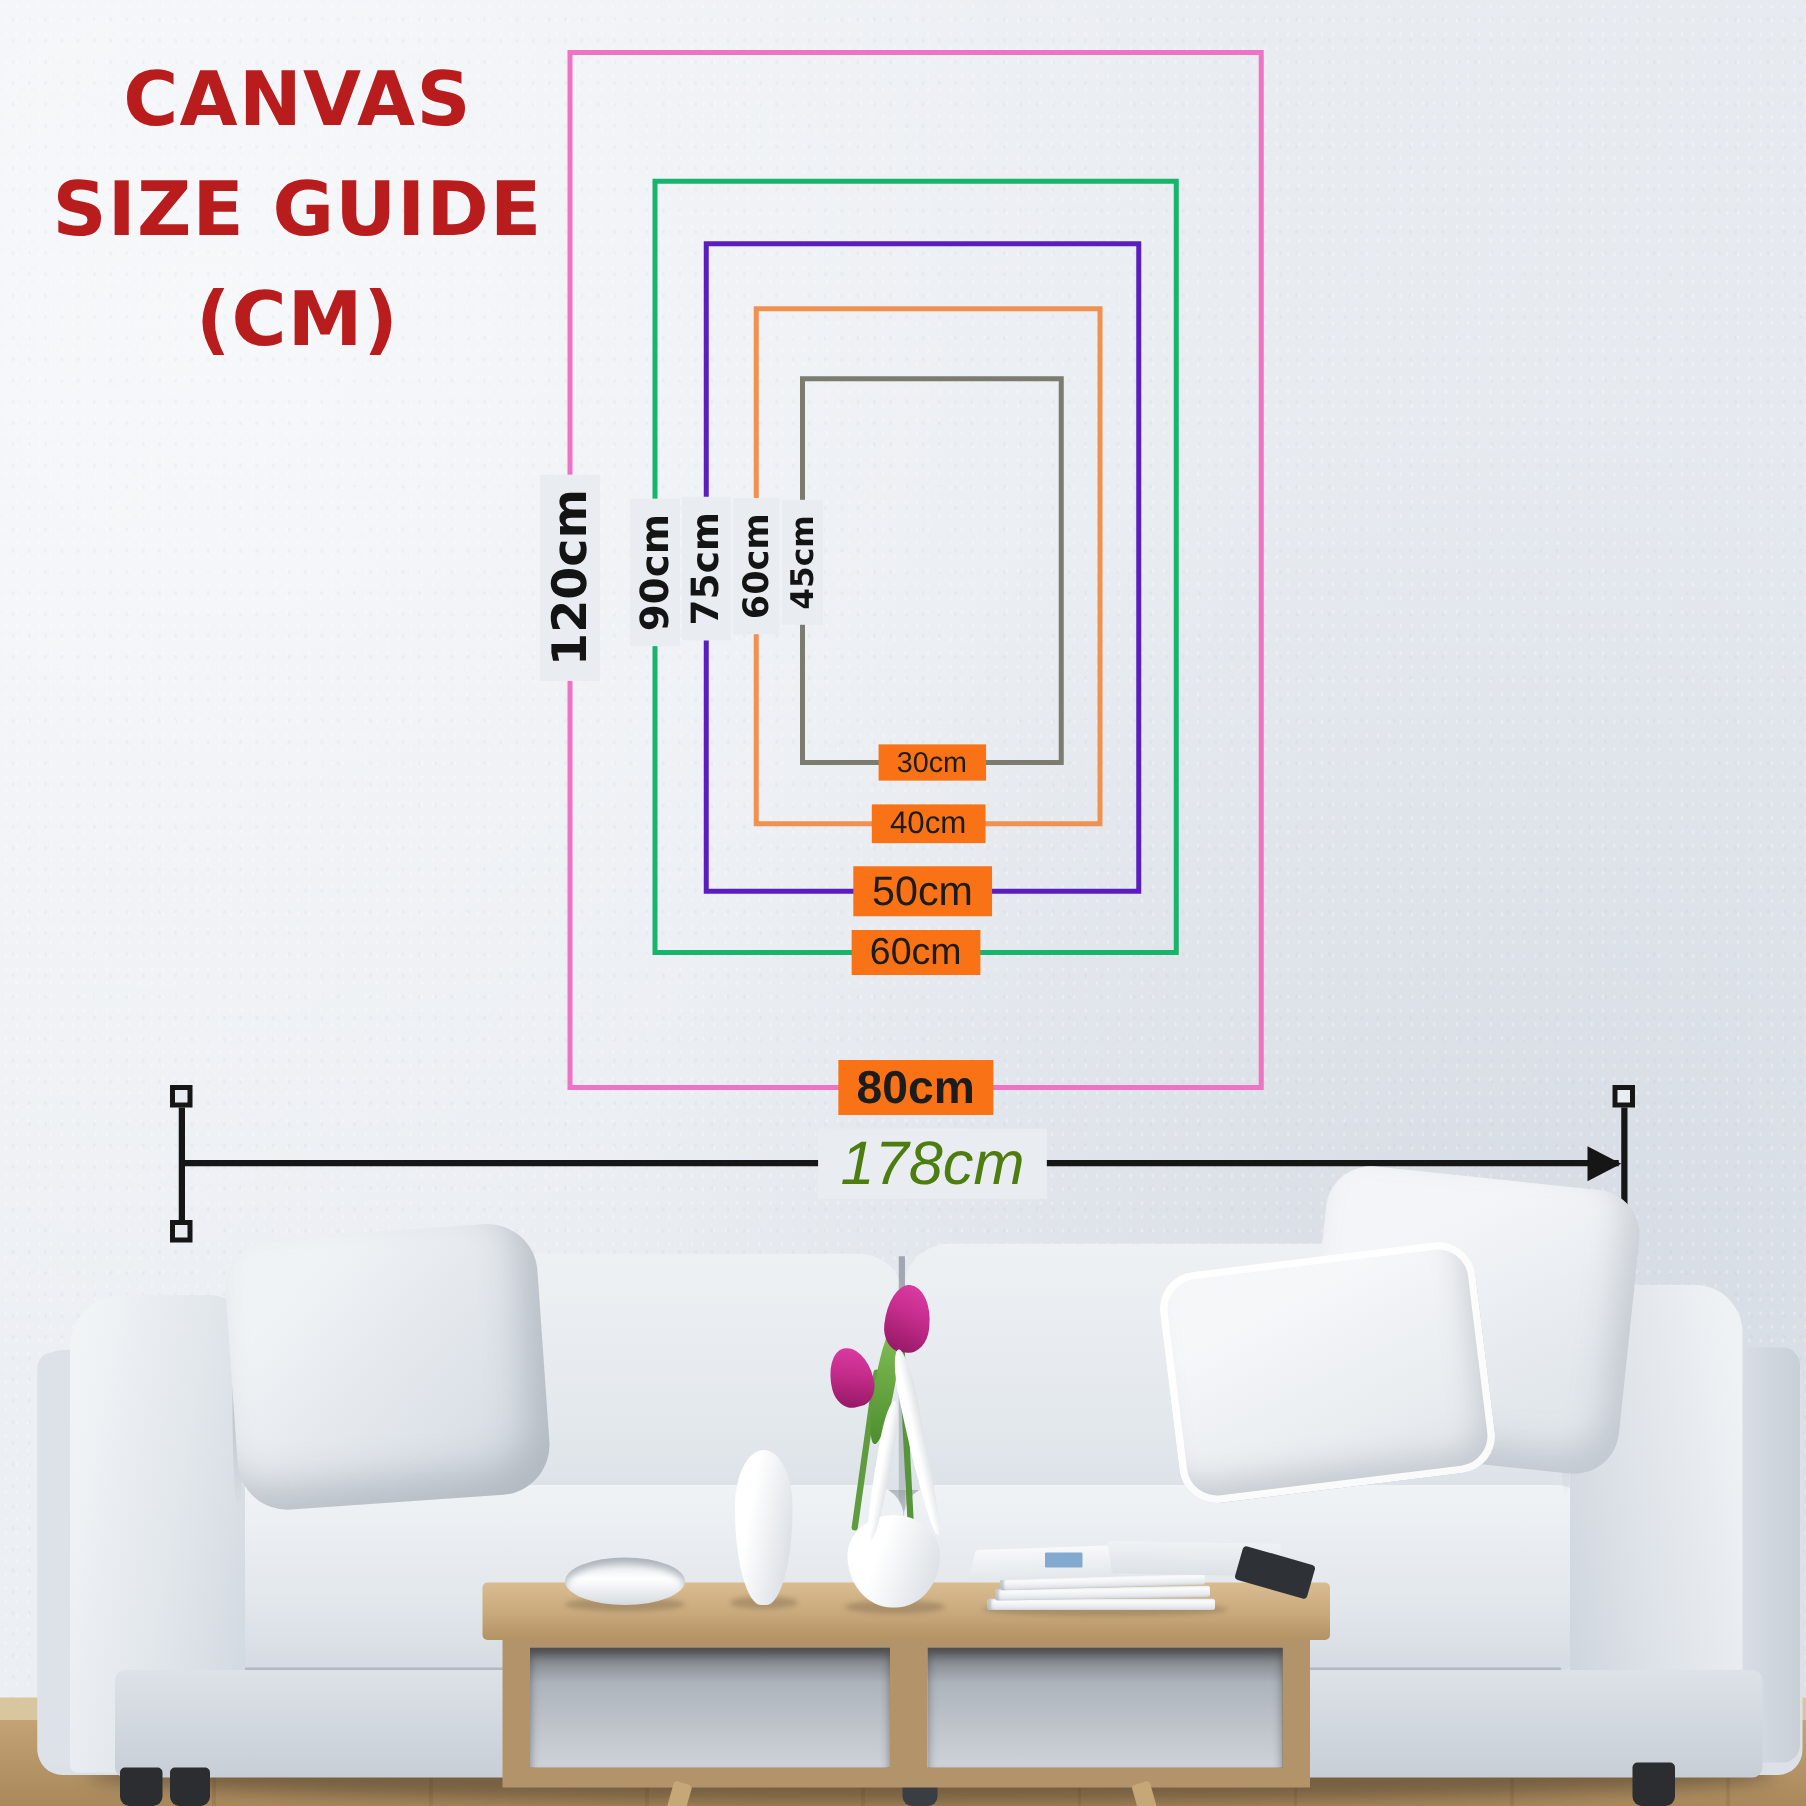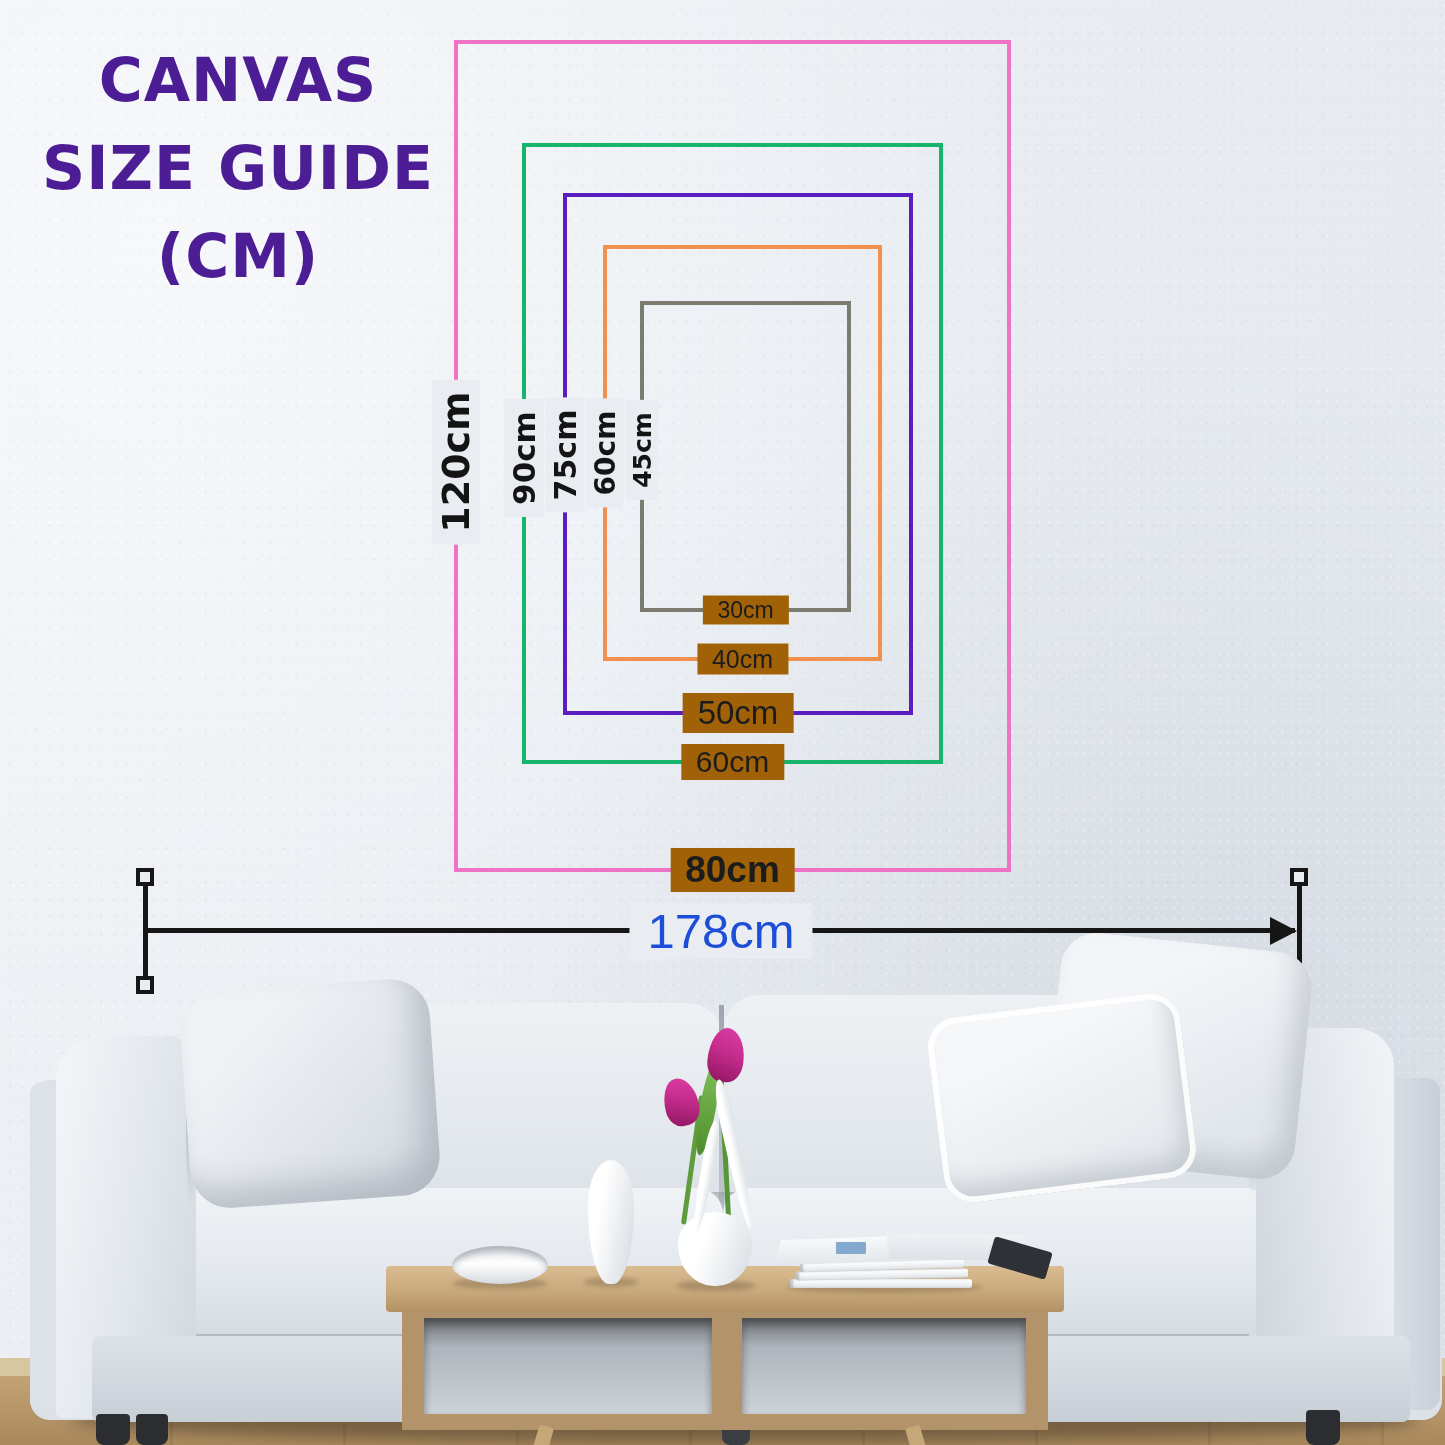--- a/index.html
+++ b/index.html
@@ -11,48 +11,48 @@
       radial-gradient(circle at 84% 72%, rgba(150,160,175,.18), transparent 45%),
       radial-gradient(circle at 12% 18%, rgba(255,255,255,.5), transparent 50%),
       linear-gradient(115deg,#f0f2f6 0%,#e9edf2 45%,#e2e7ed 100%);}
   .wall::after{content:"";position:absolute;inset:0;opacity:.5;
     background-image:
       radial-gradient(rgba(255,255,255,.55) 1px, transparent 1.3px),
       radial-gradient(rgba(150,162,178,.14) 1px, transparent 1.5px);
     background-size:9px 11px,13px 17px;background-position:0 0,4px 7px;}
   
   .title{position:absolute;left:18px;top:36px;width:440px;text-align:center;
-    font-family:"DejaVu Sans",sans-serif;font-weight:bold;color:#4c1d95;
+    font-family:"DejaVu Sans",sans-serif;font-weight:bold;color:#b91c1c;
     font-size:60px;line-height:1.47;letter-spacing:1px;}
   
   .size-rect{position:absolute;box-sizing:border-box;border:4px solid #000;}
   .r0{left:454px;top:40px;width:557px;height:832px;border-color:#ef73c4;}
   .r1{left:522px;top:143px;width:421px;height:621px;border-color:#17b46c;}
   .r2{left:563px;top:193px;width:350px;height:522px;border-color:#5a1ec0;}
   .r3{left:603px;top:245px;width:279px;height:416px;border-color:#f1914f;}
   .r4{left:640px;top:301px;width:211px;height:311px;border-color:#7b7b6f;}
   .vlabel{position:absolute;left:-2px;transform:translate(-50%,-50%) rotate(-90deg);
     font-family:"DejaVu Sans",sans-serif;font-weight:bold;color:#141414;
     background:#e9edf2;padding:2px 12px;white-space:nowrap;}
   .r0 .vlabel{top:418px;font-size:38px;}
   .r1 .vlabel{top:311px;font-size:31px;}
   .r2 .vlabel{top:258px;font-size:30px;}
   .r3 .vlabel{top:204px;font-size:28px;}
   .r4 .vlabel{top:145px;font-size:25px;}
   .hlabel{position:absolute;left:50%;top:calc(100% + 2px);transform:translate(-50%,-50%);
-    color:#1c1c1c;background:#a16207;padding:1px 15px;white-space:nowrap;text-align:center;}
+    color:#1c1c1c;background:#f97316;padding:1px 15px;white-space:nowrap;text-align:center;}
   .r0 .hlabel{font-size:37px;font-weight:bold;}
   .r1 .hlabel{font-size:30px;}
   .r2 .hlabel{font-size:33px;}
   .r3 .hlabel{font-size:25px;}
   .r4 .hlabel{font-size:23px;}
   
   .m-line{position:absolute;left:147px;top:928px;width:1148px;height:5px;background:#161616;}
-  .m-label{position:absolute;left:721px;top:931px;transform:translate(-50%,-50%);
-    font-size:49px;color:#1d4ed8;background:#e9edf2;padding:0 18px;white-space:nowrap;}
+  .m-label{position:absolute;left:746px;top:931px;transform:translate(-50%,-50%);
+    font-size:49px;color:#4d7c0f;background:#e9edf2;padding:0 18px;white-space:nowrap;font-style:italic;}
   .m-post{position:absolute;top:881px;width:5px;height:100px;background:#161616;}
   .m-post.left{left:143px;} .m-post.right{left:1297px;}
   .m-cap{position:absolute;width:10px;height:10px;border:4px solid #161616;background:#e9edf2;}
   .cap-tl{left:136px;top:868px;} .cap-bl{left:136px;top:976px;}
   .cap-tr{left:1290px;top:868px;} .cap-br{left:1290px;top:976px;}
   .m-arrow{position:absolute;left:1270px;top:917px;width:0;height:0;
     border-top:14px solid transparent;border-bottom:14px solid transparent;
     border-left:27px solid #161616;}
   
   .baseboard{position:absolute;left:0;top:1358px;width:1445px;height:20px;background:#d8c69e;}

